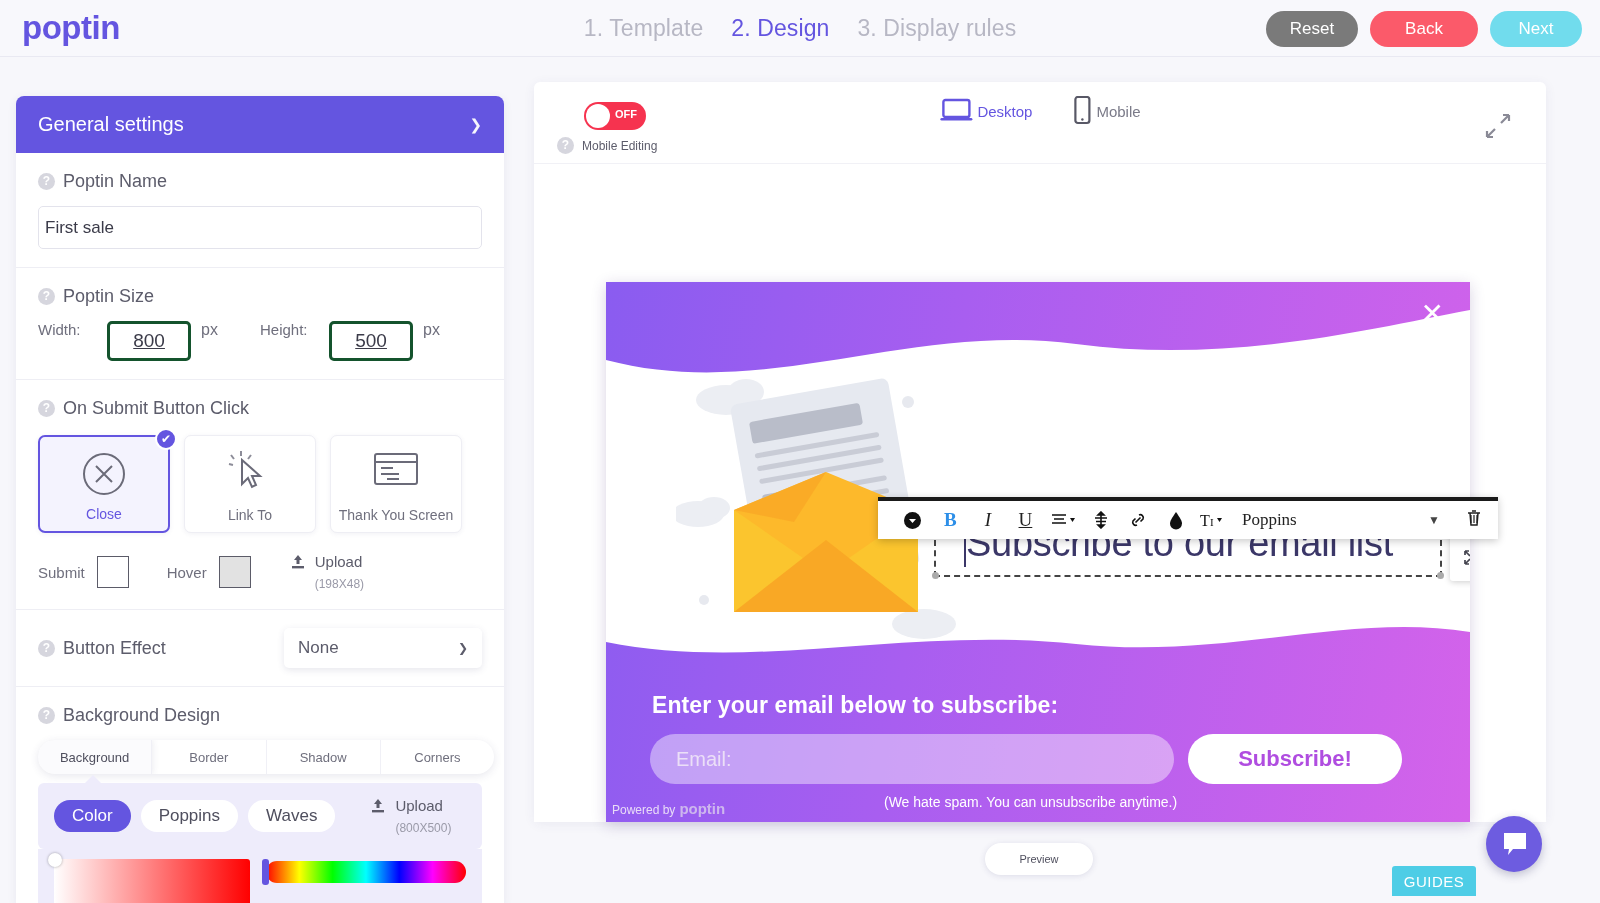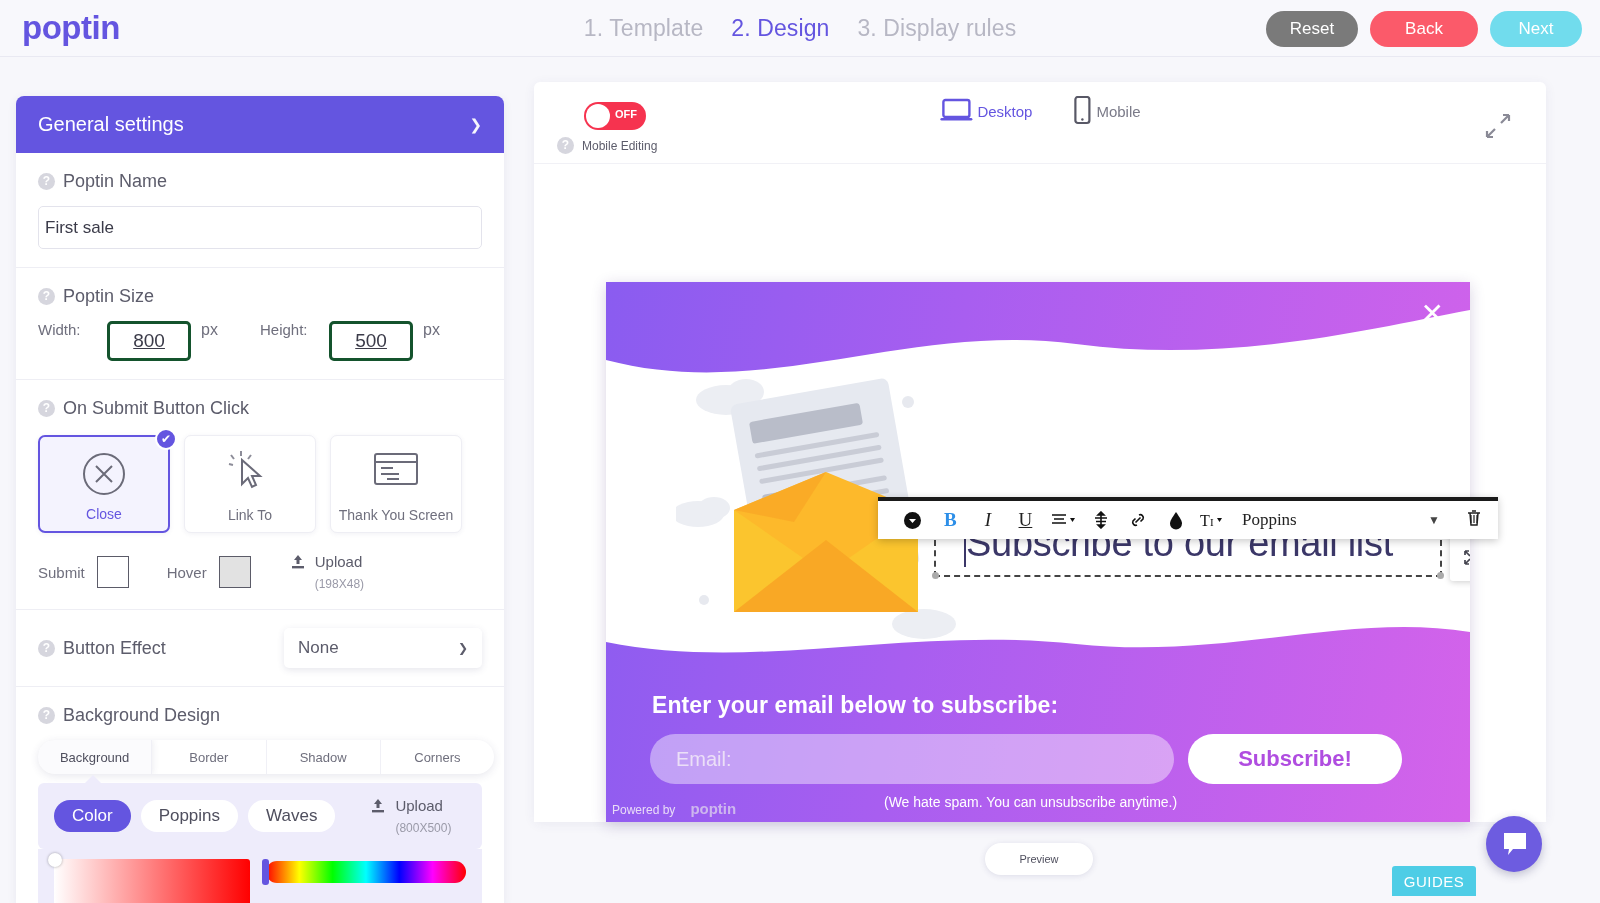--- a/index.html
+++ b/index.html
@@ -264,21 +264,21 @@
     background: #fff; border: none; cursor: pointer;
     color: #b04de0; font-size: 22px; font-weight: 600;
     font-family: "Liberation Sans", sans-serif;
   }
   .spam {
     position: absolute; left: 278px; top: 512px;
     font-size: 14px; color: #fff;
   }
   .powered {
     position: absolute; left: 6px; top: 518px;
-    font-size: 12px; color: #e9dcf7; display:flex; align-items:baseline; gap:15px;
+    font-size: 12px; color: #e9dcf7; display:flex; align-items:baseline; gap:4px;
   }
   .powered b { font-size: 15px; color: #cdb6ee; }
 
   
   .fmt-bar {
     position: absolute; left: 344px; top: 333px;
     width: 620px; height: 42px;
     background: #fff; border-top: 4px solid #1a1a1a;
     box-shadow: 0 2px 8px rgba(0,0,0,.22);
     display: flex; align-items: center; padding: 0 16px; gap: 0;

